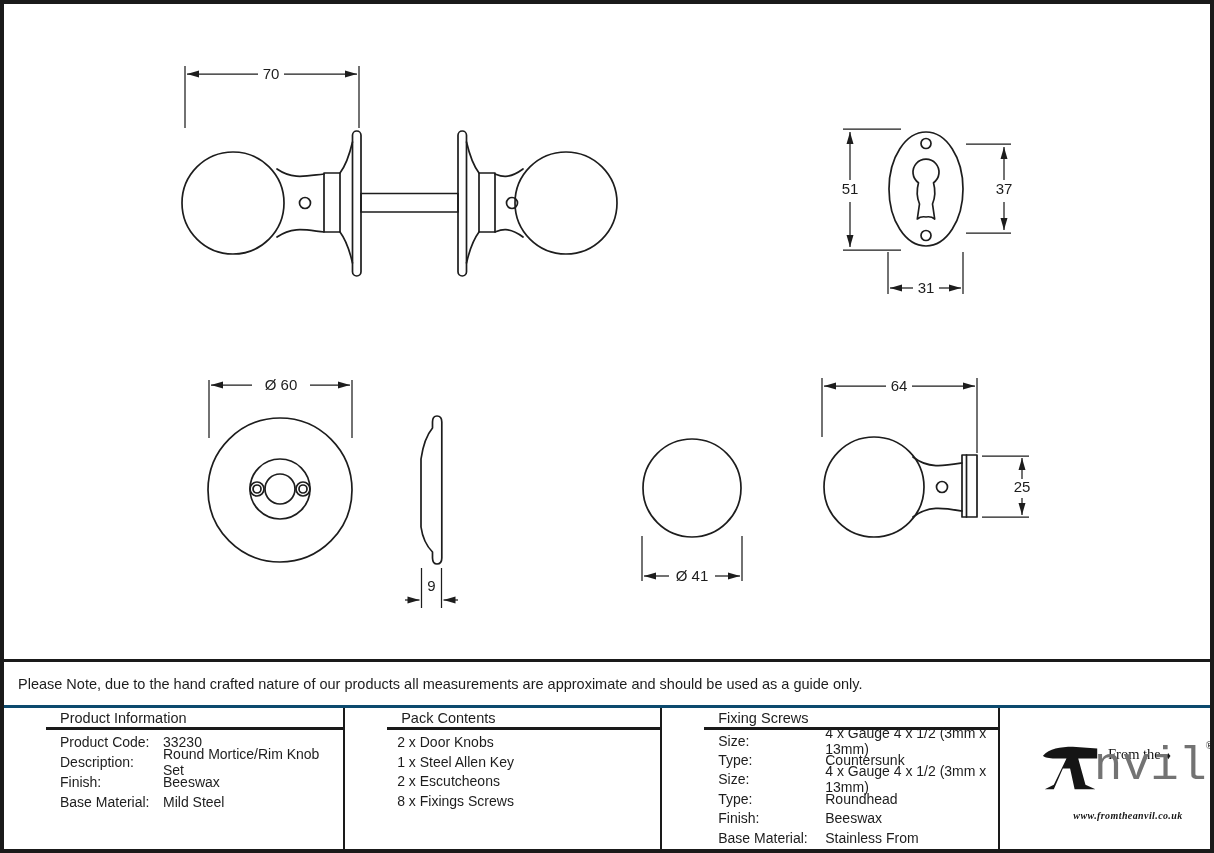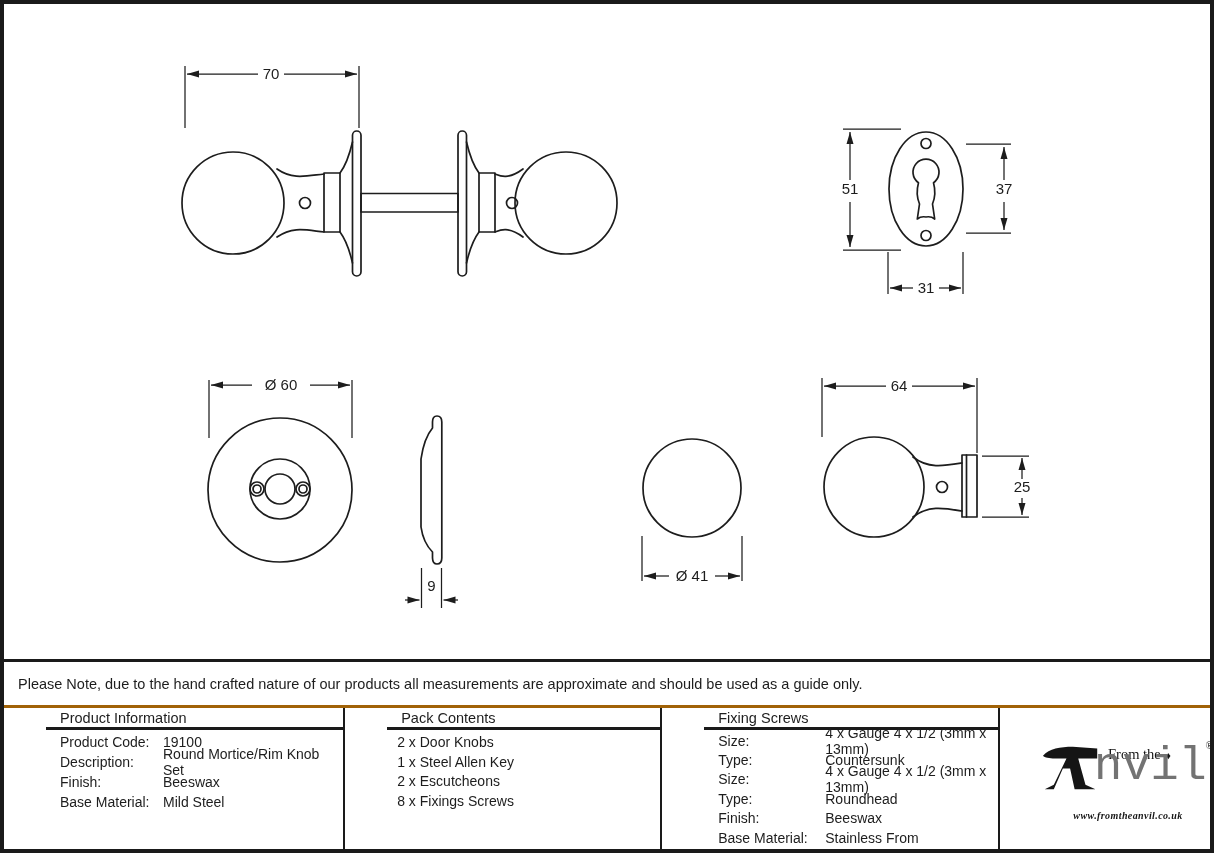--- a/index.html
+++ b/index.html
@@ -7,21 +7,21 @@
     position:relative;width:1214px;height:853px;box-sizing:border-box;
     background:#ffffff;border:4px solid #1a1a1a;overflow:hidden;
     font-family:"Liberation Sans",sans-serif;color:#1d1d1d;
   }
   svg.drawing{position:absolute;left:0;top:0;display:block;}
   .outline{fill:none;stroke:#1d1d1d;stroke-width:1.7;stroke-linejoin:round;stroke-linecap:round;}
   .dim,.ext{fill:none;stroke:#1d1d1d;stroke-width:1.25;stroke-linecap:butt;}
   text.dimlabel{font-family:"Liberation Sans",sans-serif;font-size:15px;fill:#1d1d1d;text-anchor:middle;}
   .note-row{
     position:absolute;left:0;right:0;top:655px;height:49px;box-sizing:border-box;
-    border-top:3px solid #1a1a1a;border-bottom:3px solid #a16207;
+    border-top:3px solid #1a1a1a;border-bottom:3px solid #0c4a6e;
     display:flex;align-items:center;padding-left:14px;font-size:14.5px;background:#fff;
   }
   .info-table{position:absolute;left:0;right:0;top:704px;bottom:0;display:flex;background:#fff;}
   .col{box-sizing:border-box;margin-left:42px;}
   .col-sep{border-right:2px solid #1a1a1a;}
   .col-product{width:347px;}
   .col-pack{width:319px;}
   .col-screws{width:343px;}
   .col-logo{flex:1;display:flex;align-items:center;justify-content:center;}
   .col-header{
@@ -179,21 +179,21 @@
     <span>Please Note, due to the hand crafted nature of our products all measurements are approximate and should be used as a guide only.</span>
   </div>
 
   <div class="info-table">
 
     <div class="col col-product col-sep">
       <div class="col-header">Product Information</div>
       <div class="col-body">
         <div class="kv">
           <span class="k">Product Code:</span>
-          <span class="v">19100</span>
+          <span class="v">33230</span>
         </div>
         <div class="kv">
           <span class="k">Description:</span>
           <span class="v">Round Mortice/Rim Knob Set</span>
         </div>
         <div class="kv">
           <span class="k">Finish:</span>
           <span class="v">Beeswax</span>
         </div>
         <div class="kv">

